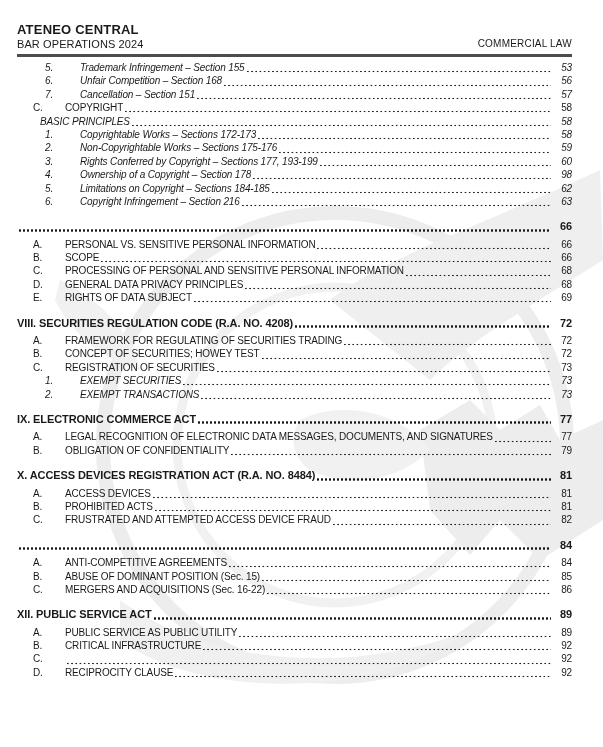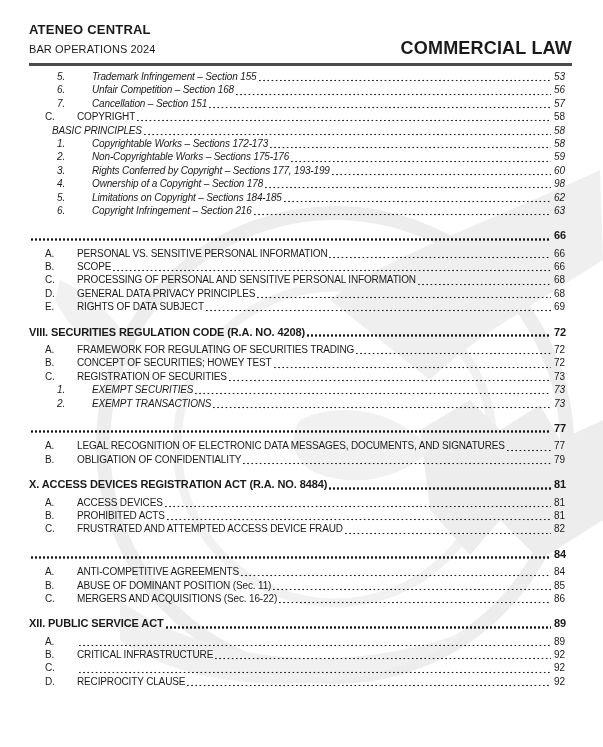--- a/index.html
+++ b/index.html
@@ -21,42 +21,41 @@
     position: absolute;
     left: 0; top: 0;
     width: 603px; height: 747px;
     z-index: 0;
     pointer-events: none;
   }
   .content {
     position: relative;
     z-index: 1;
     padding: 22px 31px 0 17px;
-    margin-left: 12px;
   }
   
   .org-name {
     font-weight: bold;
     font-size: 13px;
     letter-spacing: 0.2px;
     line-height: 15px;
   }
   .header-row2 {
     display: flex;
     justify-content: space-between;
-    align-items: center;
+    align-items: flex-start;
     margin-top: 1px;
   }
   .org-subtitle {
     font-size: 11px;
     letter-spacing: 0.1px;
   }
   .subject-title {
-    font-weight: bold;
-    font-size: 18px;
+    font-weight: normal;
+    font-size: 10px;
     letter-spacing: 0.2px;
   }
   .header-rule {
     margin-top: 4px;
     height: 3px;
     background: #4c4c4e;
     border: none;
   }
   
   .toc { margin-top: 5px; }
@@ -76,20 +75,21 @@
     align-self: flex-end;
     height: 3px;
     margin: 0 3px 2.2px 2px;
     background-image: radial-gradient(circle at 1px 1.5px, #202020 0.85px, rgba(0,0,0,0) 1.05px);
     background-size: 4.2px 3px;
     background-repeat: repeat-x;
   }
   .row .page-num {
     flex: 0 0 auto;
     min-width: 18px;
+    text-align: right;
   }
   
   .row.letter  { padding-left: 16px; }
   .row.letter .label { width: 32px; }
   .row.num     { padding-left: 28px; }
   .row.num .label { width: 35px; }
   .row.subhead { padding-left: 23px; }
   .row.subhead .label { width: 0; }
   .row.chapter {
     padding-left: 0;
@@ -266,20 +266,21 @@
     <span class="page-num">73</span>
   </div>
         <div class="row num italic">
     <span class="label">2.</span>
     <span class="title">EXEMPT TRANSACTIONS</span>
     <span class="dots"></span>
     <span class="page-num">73</span>
   </div>
         <div class="row chapter">
     <span class="label"></span>
+    <span class="title">IX. ELECTRONIC COMMERCE ACT</span>
     <span class="dots"></span>
     <span class="page-num">77</span>
   </div>
         <div class="row letter">
     <span class="label">A.</span>
     <span class="title">LEGAL RECOGNITION OF ELECTRONIC DATA MESSAGES, DOCUMENTS, AND SIGNATURES</span>
     <span class="dots"></span>
     <span class="page-num">77</span>
   </div>
         <div class="row letter">
@@ -318,38 +319,39 @@
     <span class="page-num">84</span>
   </div>
         <div class="row letter">
     <span class="label">A.</span>
     <span class="title">ANTI-COMPETITIVE AGREEMENTS</span>
     <span class="dots"></span>
     <span class="page-num">84</span>
   </div>
         <div class="row letter">
     <span class="label">B.</span>
-    <span class="title">ABUSE OF DOMINANT POSITION (Sec. 11)</span>
+    <span class="title">ABUSE OF DOMINANT POSITION (Sec. 15)</span>
     <span class="dots"></span>
     <span class="page-num">85</span>
   </div>
         <div class="row letter">
     <span class="label">C.</span>
     <span class="title">MERGERS AND ACQUISITIONS (Sec. 16-22)</span>
     <span class="dots"></span>
     <span class="page-num">86</span>
   </div>
         <div class="row chapter">
     <span class="label"></span>
     <span class="title">XII. PUBLIC SERVICE ACT</span>
     <span class="dots"></span>
     <span class="page-num">89</span>
   </div>
         <div class="row letter">
     <span class="label">A.</span>
+    <span class="title">PUBLIC SERVICE AS PUBLIC UTILITY</span>
     <span class="dots"></span>
     <span class="page-num">89</span>
   </div>
         <div class="row letter">
     <span class="label">B.</span>
     <span class="title">CRITICAL INFRASTRUCTURE</span>
     <span class="dots"></span>
     <span class="page-num">92</span>
   </div>
         <div class="row letter">

